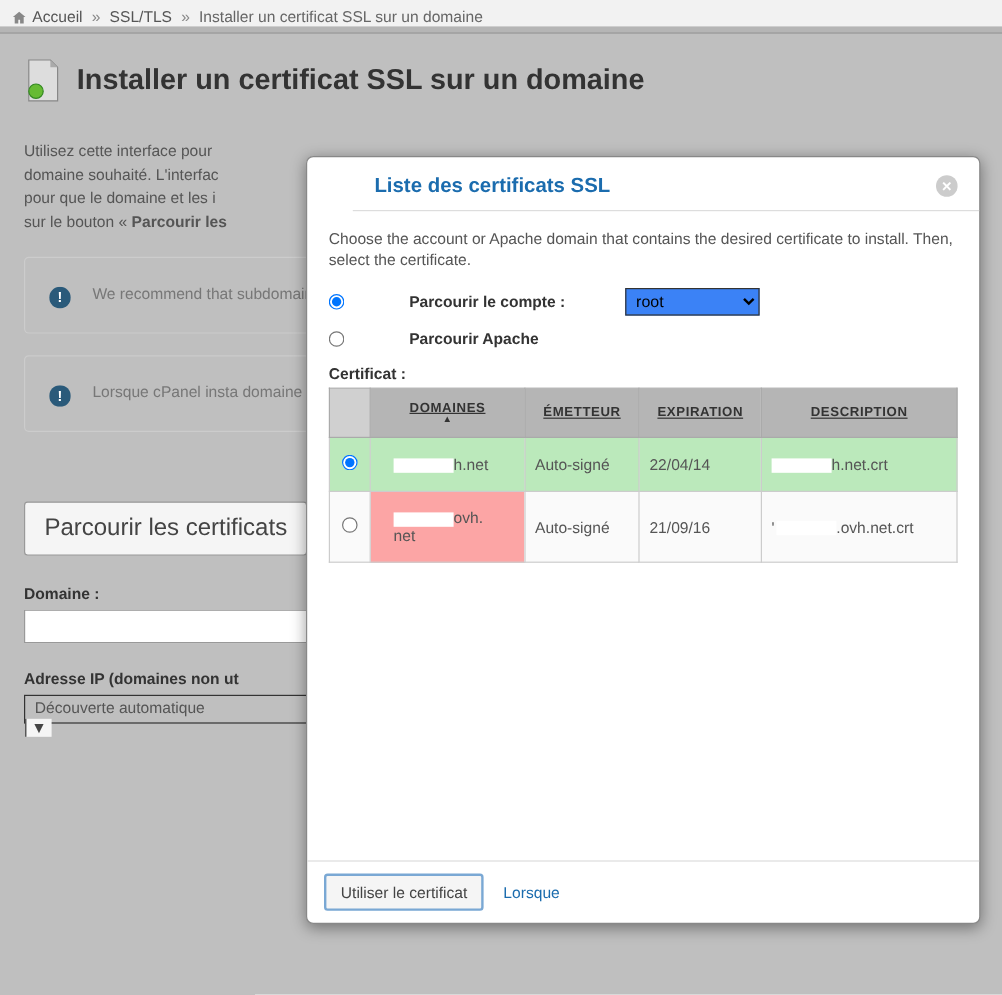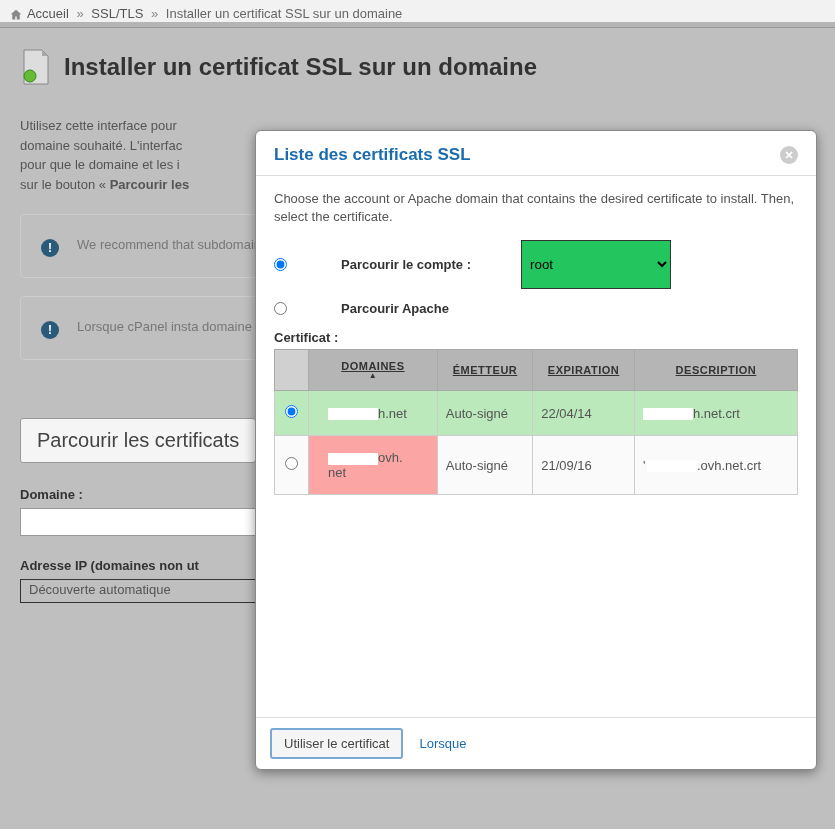--- a/index.html
+++ b/index.html
@@ -13,34 +13,34 @@
     .page-header .cert-icon { width: 32px; height: 38px; margin-right: 12px; }
     .page-header h1 { font-size: 24px; font-weight: bold; color: #333; }
     .intro { color: #555; line-height: 1.5; margin-bottom: 20px; }
     .intro strong { font-weight: bold; }
     .notice-box { border: 1px solid #ccc; border-radius: 4px; padding: 20px; margin-bottom: 18px; display: flex; align-items: flex-start; }
     .notice-icon { width: 18px; height: 18px; margin-right: 18px; margin-top: 4px; flex-shrink: 0; }
     .notice-text { color: #777; line-height: 1.5; }
     .browse-btn { border: 1px solid #999; background: #f5f5f5; padding: 10px 16px; border-radius: 3px; font-size: 20px; color: #444; cursor: pointer; margin-top: 40px; margin-bottom: 24px; }
     .form-label { font-weight: bold; color: #333; margin-bottom: 6px; display: block; }
     .text-input { width: 100%; max-width: 500px; padding: 6px; border: 1px solid #999; background: #fff; margin-bottom: 22px; height: 28px; }
-    .select-wrap { display: flex; border: 1px solid #333; width: 350px; height: 24px; }
+    .select-wrap { display: flex; border: 1px solid #333; width: 350px; height: 24px; flex-direction: column; }
     .select-value { flex: 1; padding: 2px 8px; color: #555; }
     .select-arrow { width: 22px; border-left: 1px solid #333; display: flex; align-items: center; justify-content: center; background: #f5f5f5; }
     .overlay { position: absolute; top: 22px; left: 0; right: 0; bottom: 0; background: rgba(0,0,0,0.25); }
     .modal { position: absolute; top: 130px; left: 255px; width: 562px; height: 640px; background: #fff; border: 1px solid #888; border-radius: 6px; box-shadow: 0 3px 12px rgba(0,0,0,0.4); display: flex; flex-direction: column; }
-    .modal-header { padding: 14px 18px 10px; border-bottom: 1px solid #ddd; display: flex; justify-content: space-between; align-items: center; }
+    .modal-header { padding: 14px 18px 10px; border-bottom: 1px solid #ddd; display: flex; justify-content: space-between; align-items: center; margin-left: 38px; }
     .modal-title { color: #1B6CAE; font-size: 17px; font-weight: bold; }
     .close-icon { width: 18px; height: 18px; border-radius: 50%; background: #ccc; display: flex; align-items: center; justify-content: center; color: #fff; font-size: 11px; cursor: pointer; font-weight: bold; }
     .modal-body { padding: 14px 18px; flex: 1; overflow: auto; }
     .modal-intro { color: #555; line-height: 1.4; margin-bottom: 14px; }
     .radio-row { display: flex; align-items: center; margin-bottom: 12px; gap: 44px; }
     .radio-row input[type="radio"] { margin-right: 10px; }
     .radio-row label { font-weight: bold; color: #333; }
-    .acct-select { margin-left: 6px; border: 1px solid #333; padding: 15px 4px; background: #22c55e; width: 150px; }
+    .acct-select { margin-left: 6px; border: 1px solid #333; padding: 2px 4px; background: #3b82f6; width: 112px; }
     .cert-label { font-weight: bold; color: #333; margin-top: 14px; margin-bottom: 4px; display: block; }
     .cert-table { width: 100%; border-collapse: collapse; }
     .cert-table th { background: #b5b5b5; color: #333; font-size: 11px; padding: 10px 6px; border: 1px solid #aaa; text-transform: uppercase; letter-spacing: 0.5px; font-variant: small-caps; }
     .cert-table th:first-child { width: 34px; background: #d0d0d0; }
     .cert-table td { padding: 14px 8px; border: 1px solid #ccc; color: #555; vertical-align: middle; }
     .cert-table tr.selected td { background: #bbe9bb; }
     .cert-table tr:not(.selected) td { background: #fafafa; }
     .cert-table tr:not(.selected) td:nth-child(2) { background: #fca5a5; }
     .cert-table td:first-child { text-align: center; }
     .cert-table .domain-cell { white-space: nowrap; padding-left: 19px; }

